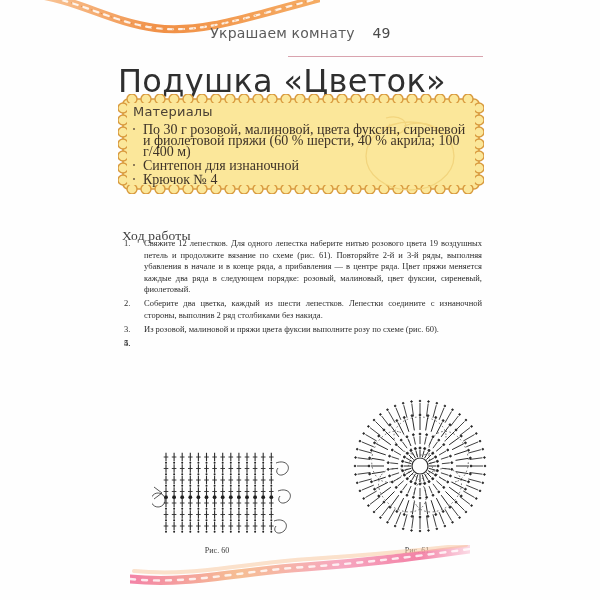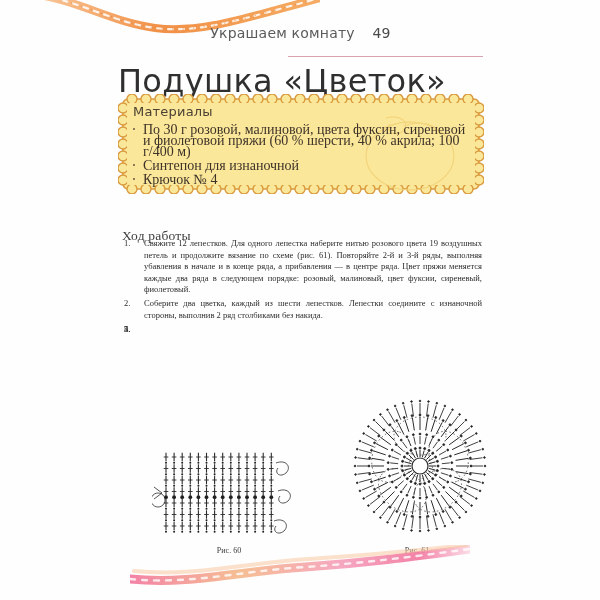--- a/index.html
+++ b/index.html
@@ -183,21 +183,21 @@
     width: 140px;
     height: 145px;
   }
   .figcap {
     position: absolute;
     font-family: "Liberation Serif", serif;
     font-size: 8px;
     color: #3a3a3a;
     text-align: center;
   }
-  .cap60 { left: 194px; top: 546px; width: 70px; }
+  .cap60 { left: 182px; top: 546px; width: 70px; }
   .cap61 { left: 382px; top: 546px; width: 70px; }
 </style>
 </head>
 <body>
 
 <div class="page">
 
   <svg class="yarn-top" viewBox="0 0 290 60">
     <defs>
       <linearGradient id="gTop" x1="0" y1="0" x2="1" y2="0">
@@ -311,20 +311,21 @@
     <li>
       <span class="num">1.</span>
       <span>Свяжите 12 лепестков. Для одного лепестка наберите нитью розового цвета 19 воздушных петель и продолжите вязание по схеме (рис. 61). Повторяйте 2-й и 3-й ряды, выполняя убавления в начале и в конце ряда, а прибавления — в центре ряда. Цвет пряжи меняется каждые два ряда в следующем порядке: розовый, малиновый, цвет фуксии, сиреневый, фиолетовый.</span>
     </li>
     <li>
       <span class="num">2.</span>
       <span>Соберите два цветка, каждый из шести лепестков. Лепестки соедините с изнаночной стороны, выполнив 2 ряд столбиками без накида.</span>
     </li>
     <li>
       <span class="num">3.</span>
+      <span>Из розовой, малиновой и пряжи цвета фуксии выполните розу по схеме (рис. 60).</span>
     </li>
     <li>
       <span class="num">4.</span>
     </li>
     <li class="narrow">
       <span class="num">5.</span>
     </li>
   </ol>
 
   <svg class="fig60" viewBox="0 0 142 100">

